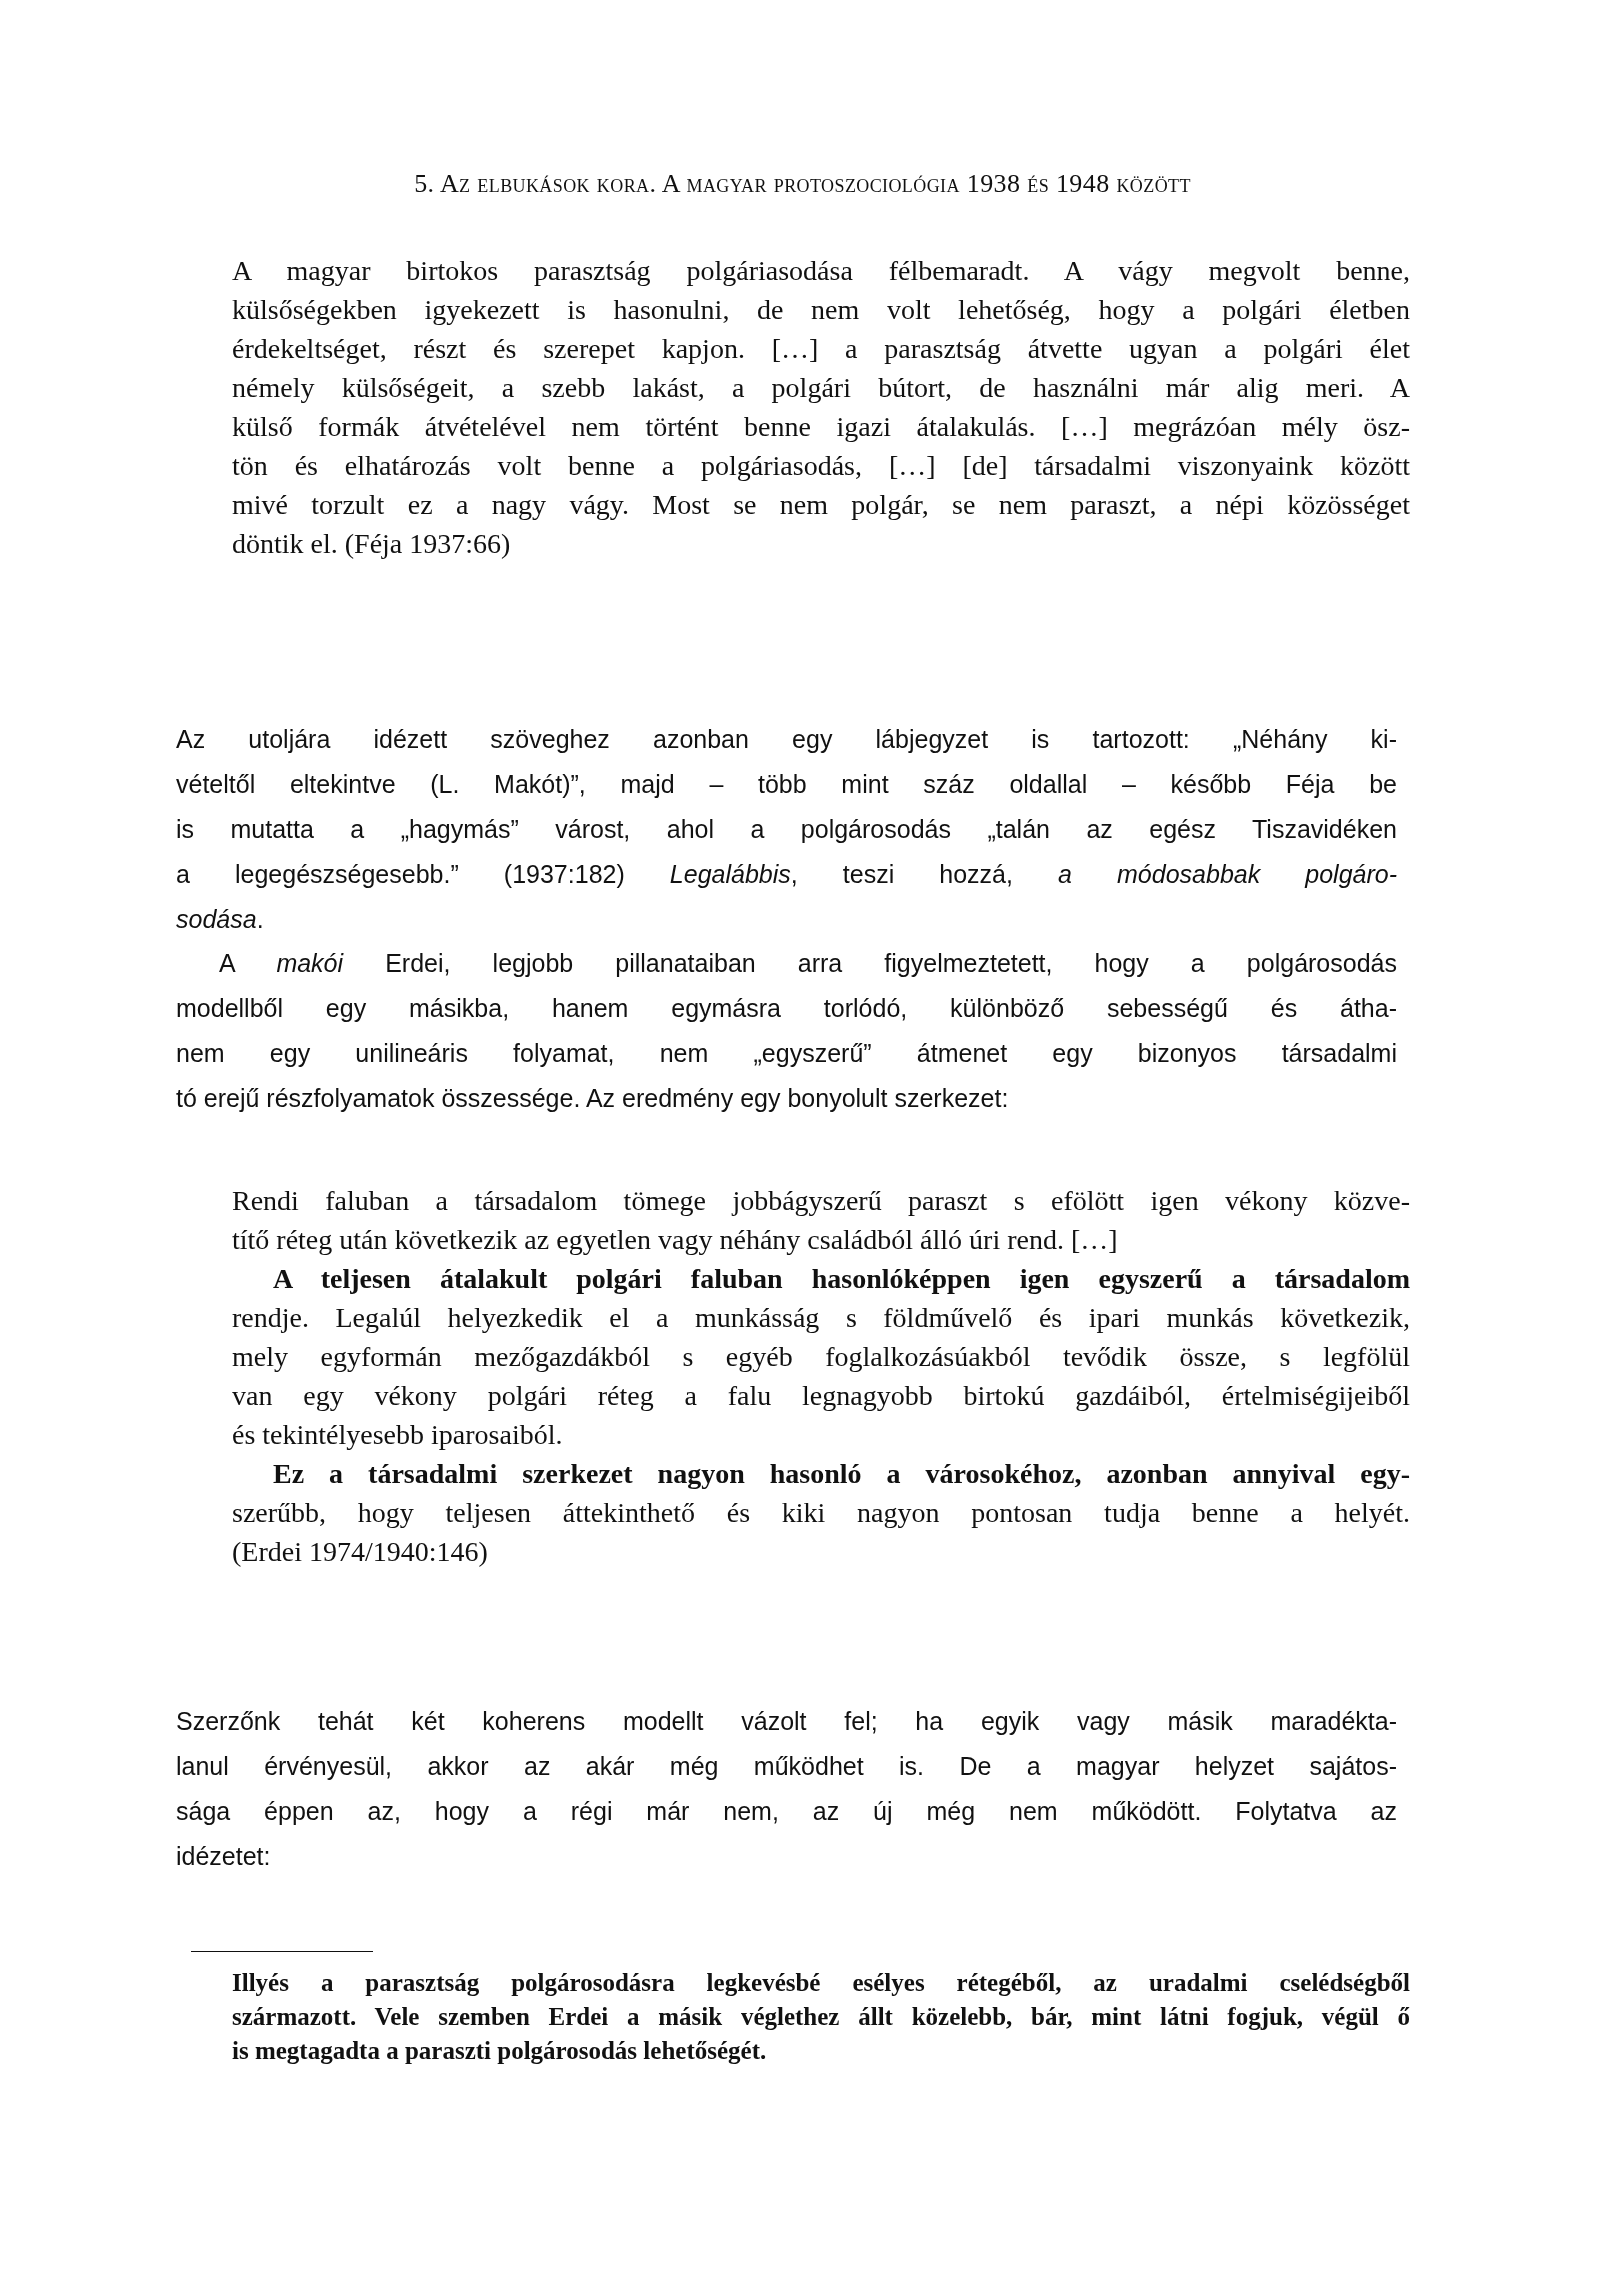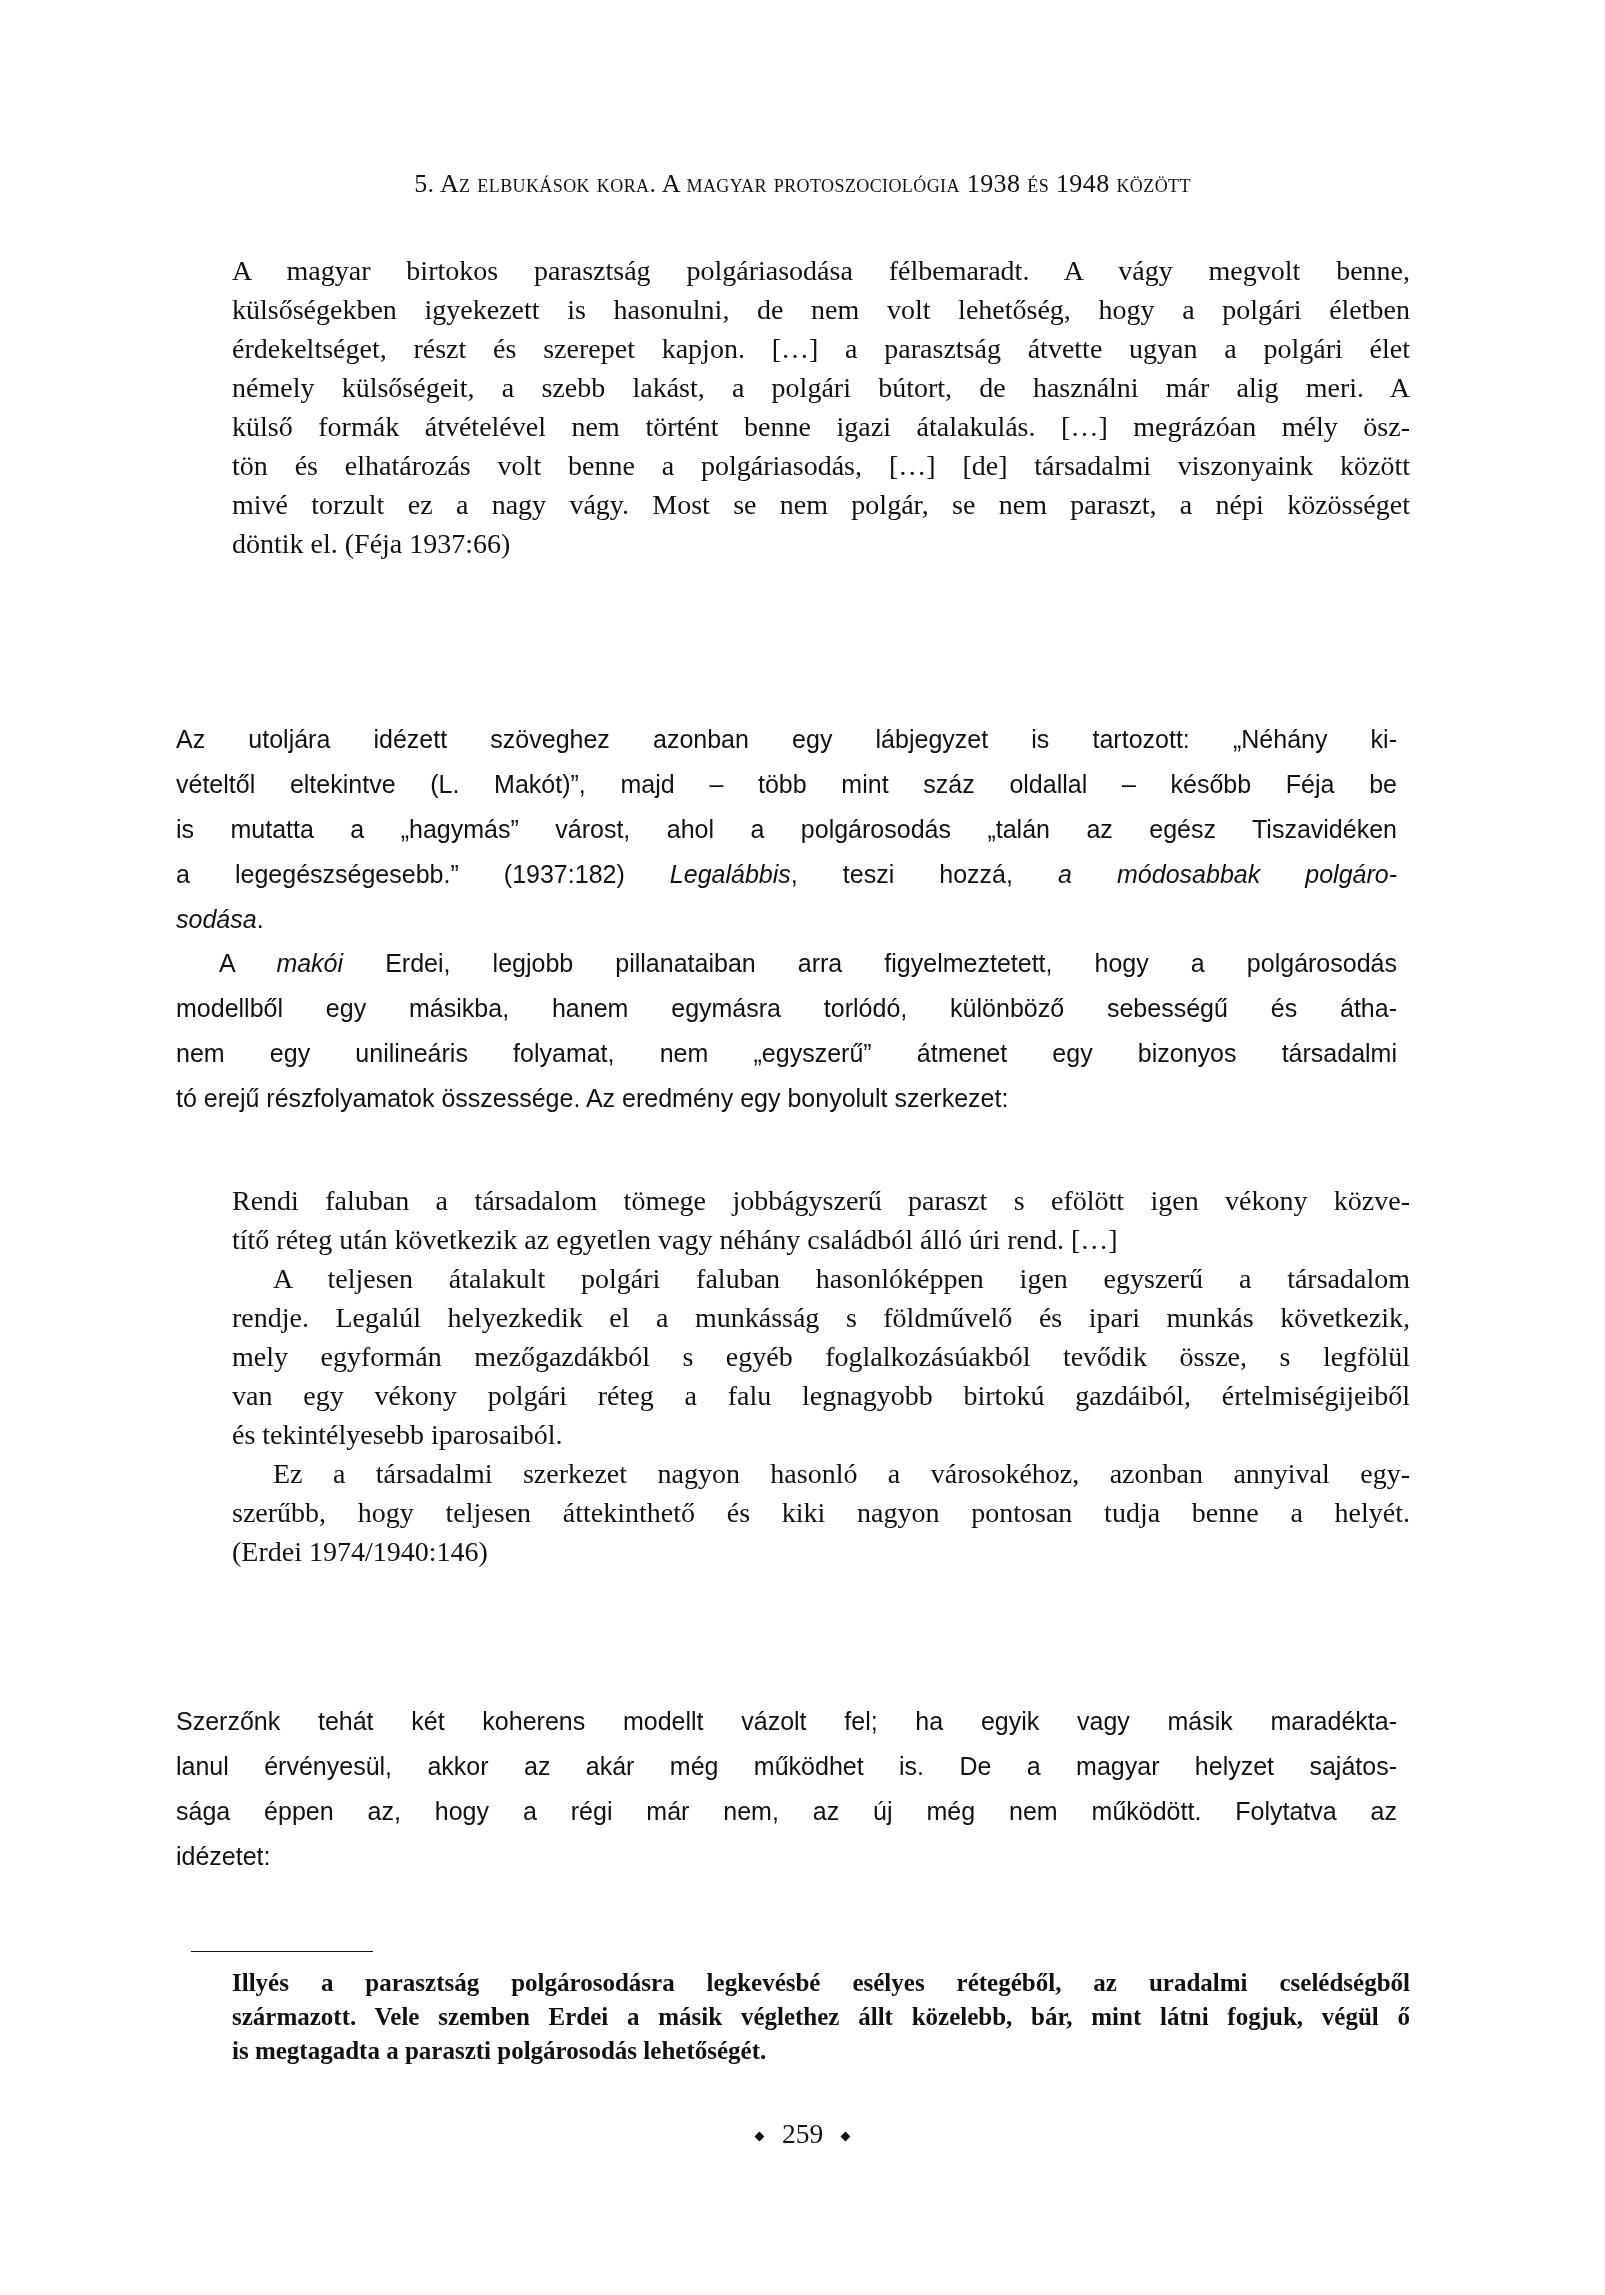--- a/index.html
+++ b/index.html
@@ -8,21 +8,21 @@
   .page { position: absolute; left: 0; top: 0; width: 1605px; height: 2295px; padding-left: 48px; }
   .running-head { position: absolute; top: 169px; left: 0; width: 1605px; text-align: center;
                   font-family: "Liberation Serif", serif; font-size: 26px; letter-spacing: 0.4px;
                   font-variant: small-caps; color: #111; }
   .block { position: absolute; }
   .line { display: block; white-space: nowrap; text-align: justify; text-align-last: justify; }
   .line.last { text-align-last: left; }
   .quote { left: 232px; width: 1178px; font-family: "Liberation Serif", serif; font-size: 28px; line-height: 39px; }
   .body { left: 176px; width: 1221px; font-family: Liberation Sans, sans-serif; font-size: 25px; line-height: 45px; }
   .indent { padding-left: 43px; }
-  .qindent { padding-left: 41px; }
+  .qindent { padding-left: 41px; font-weight: bold; }
   .it { font-style: italic; }
   .fn-rule { position: absolute; left: 191px; top: 1951px; width: 182px; height: 0; border-top: 1.3px solid #111; }
   .footnote { left: 232px; width: 1178px; font-family: "Liberation Serif", serif; font-size: 25px; line-height: 34px; }
   .folio { position: absolute; top: 2118px; left: 0; width: 1605px; text-align: center;
            font-family: "Liberation Serif", serif; font-size: 27.5px; }
   .folio .dot { display: inline-block; width: 6.9px; height: 6.9px; background: #111; transform: rotate(45deg);
                 vertical-align: middle; margin: 0 19px; }
 </style>
 </head>
 <body>
@@ -78,18 +78,15 @@
   </div>
 
   <div class="fn-rule"></div>
 
   <div class="block footnote" style="top:1966px;font-weight:bold;">
     <span class="line">Illyés a parasztság polgárosodásra legkevésbé esélyes rétegéből, az uradalmi cselédségből</span>
     <span class="line">származott. Vele szemben Erdei a másik véglethez állt közelebb, bár, mint látni fogjuk, végül ő</span>
     <span class="line last">is megtagadta a paraszti polgárosodás lehetőségét.</span>
   </div>
 
-  <div class="folio">
-    <span class="dot"></span><span>259</span><span class="dot"></span>
-  </div>
 
 </div>
 
 
 </body></html>

